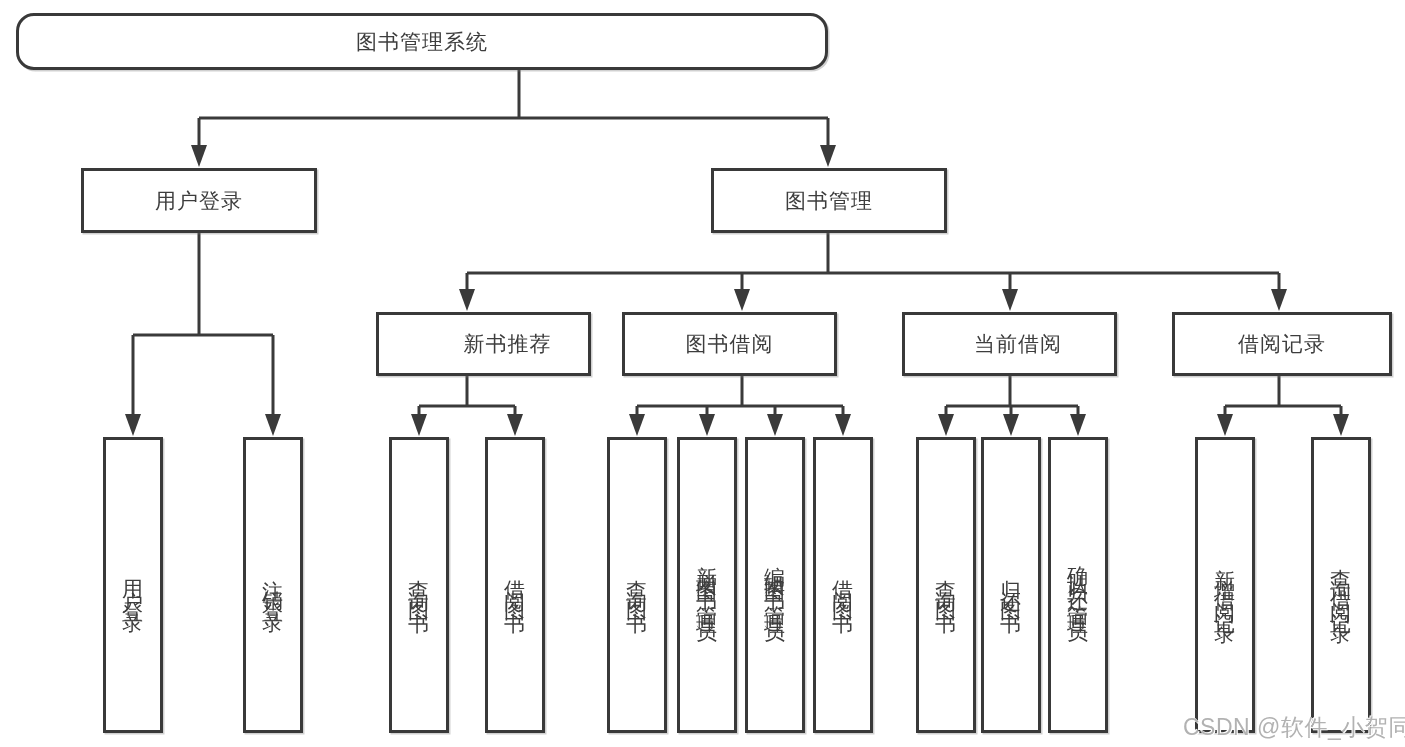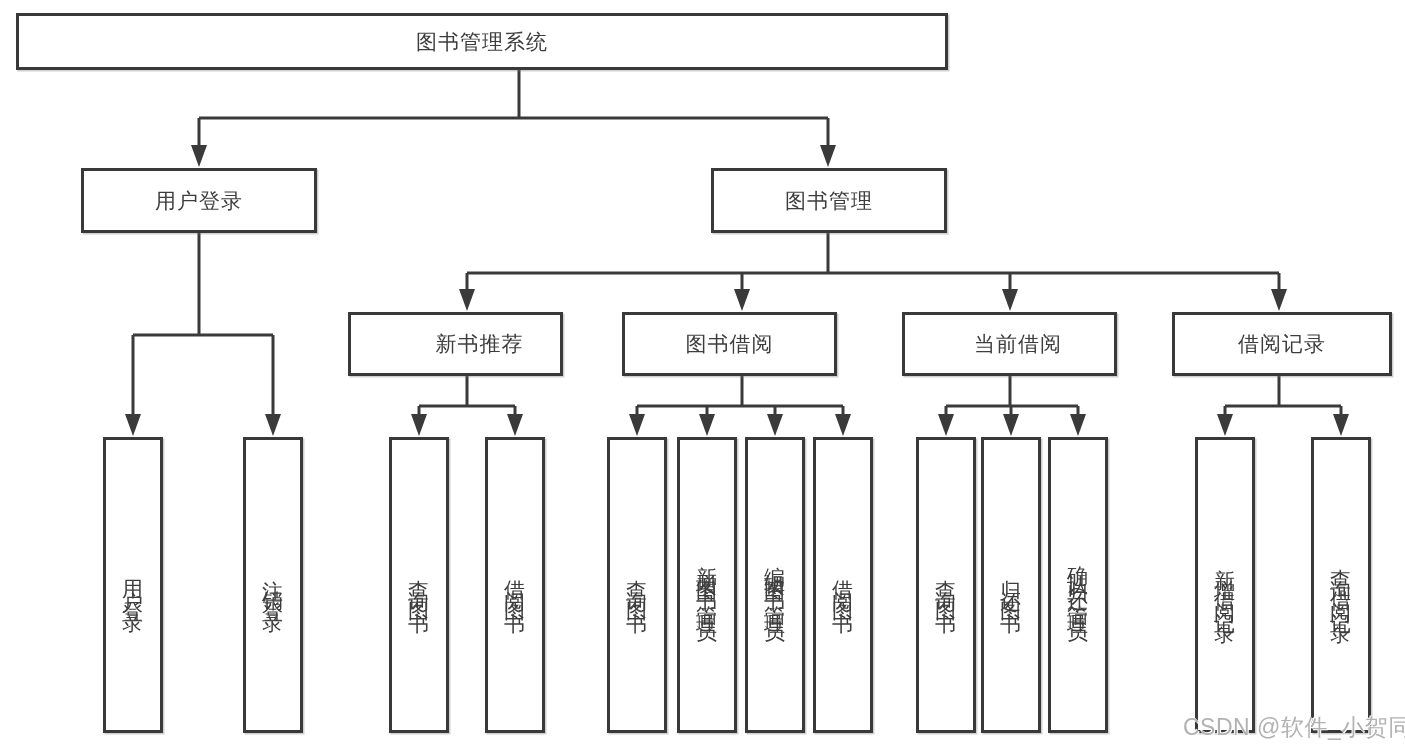--- a/index.html
+++ b/index.html
@@ -42,28 +42,28 @@
     box-shadow: 1.5px 1.5px 0 rgba(120,120,120,0.35);
     display: flex;
     align-items: center;
     justify-content: center;
     color: #3d3d3d;
     font-size: 21px;
     letter-spacing: 1px;
     z-index: 2;
   }
 
-  .root-box   { left: 16px;  top: 13px;  width: 932px; height: 57px; }
+  .root-box   { left: 16px;  top: 13px;  width: 812px; height: 57px; border-radius: 18px; }
 
   .lvl2 { top: 168px; height: 65px; width: 236px; }
   .lvl2.user-login { left: 81px; }
   .lvl2.book-mgmt  { left: 711px; }
 
   .lvl3 { top: 312px; height: 64px; width: 215px; }
-  .lvl3.n0 { left: 348px; padding-left: 48px; }
+  .lvl3.n0 { left: 376px; padding-left: 48px; }
   .lvl3.n1 { left: 622px; text-align: center; }
   .lvl3.n2 { left: 902px; padding-left: 17px; }
   .lvl3.n3 { left: 1172px; width: 220px; text-align: center; }
 
   .leaf {
     top: 437px;
     height: 296px;
     width: 60px;
     letter-spacing: 0;
   }

